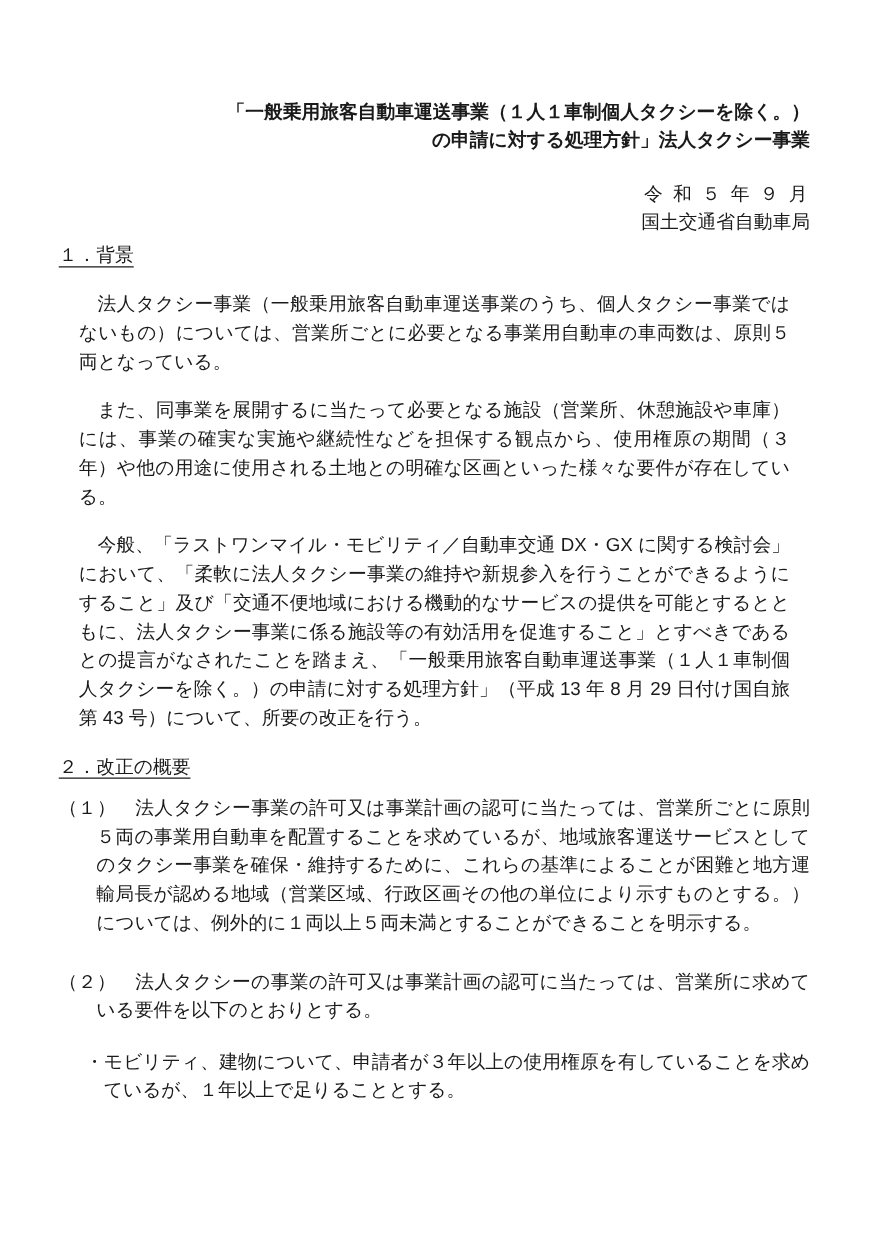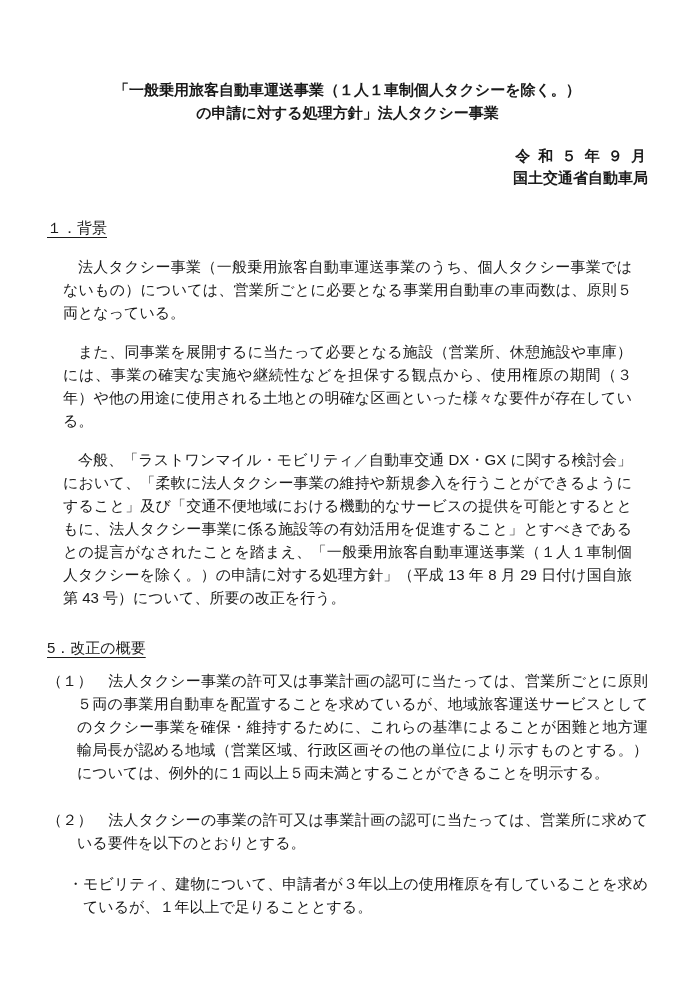--- a/index.html
+++ b/index.html
@@ -16,37 +16,36 @@
     font-size: 15px;
     line-height: 23px;
   }
   .page {
     box-sizing: border-box;
     width: 700px;
     height: 1001px;
     padding: 78px 52px 0 47px;
   }
   .doc-title {
-    text-align: center;
+    text-align: right;
     font-weight: bold;
     font-size: 15px;
     line-height: 23px;
   }
   .doc-meta {
     margin-top: 21px;
     text-align: right;
     font-size: 15px;
     line-height: 22px;
-    font-weight: bold;
   }
   .doc-date {
     letter-spacing: 2px;
   }
   .section-heading {
-    margin-top: 27px;
+    margin-top: 4px;
     text-decoration: underline;
     text-underline-offset: 4px;
     font-size: 15px;
     line-height: 23px;
   }
   .section-body {
     margin-top: 5px;
   }
   .para {
     margin: 16px;
@@ -93,21 +92,21 @@
   <div>
     <div class="section-heading">１．背景</div>
     <div class="section-body">
       <p class="para">法人タクシー事業（一般乗用旅客自動車運送事業のうち、個人タクシー事業ではないもの）については、営業所ごとに必要となる事業用自動車の車両数は、原則５両となっている。</p>
       <p class="para">また、同事業を展開するに当たって必要となる施設（営業所、休憩施設や車庫）には、事業の確実な実施や継続性などを担保する観点から、使用権原の期間（３年）や他の用途に使用される土地との明確な区画といった様々な要件が存在している。</p>
       <p class="para">今般、「ラストワンマイル・モビリティ／自動車交通 DX・GX に関する検討会」において、「柔軟に法人タクシー事業の維持や新規参入を行うことができるようにすること」及び「交通不便地域における機動的なサービスの提供を可能とするとともに、法人タクシー事業に係る施設等の有効活用を促進すること」とすべきであるとの提言がなされたことを踏まえ、「一般乗用旅客自動車運送事業（１人１車制個人タクシーを除く。）の申請に対する処理方針」（平成 13 年 8 月 29 日付け国自旅第 43 号）について、所要の改正を行う。</p>
     </div>
   </div>
 
   <div>
-    <div class="section-heading">5．改正の概要</div>
+    <div class="section-heading">２．改正の概要</div>
     <div class="section-body">
       <p class="numbered-item">（１）　法人タクシー事業の許可又は事業計画の認可に当たっては、営業所ごとに原則５両の事業用自動車を配置することを求めているが、地域旅客運送サービスとしてのタクシー事業を確保・維持するために、これらの基準によることが困難と地方運輸局長が認める地域（営業区域、行政区画その他の単位により示すものとする。）については、例外的に１両以上５両未満とすることができることを明示する。</p>
       <p class="numbered-item spaced">（２）　法人タクシーの事業の許可又は事業計画の認可に当たっては、営業所に求めている要件を以下のとおりとする。</p>
       <p class="bullet-item">・モビリティ、建物について、申請者が３年以上の使用権原を有していることを求めているが、１年以上で足りることとする。</p>
     </div>
   </div>
 
 </div>
 
 </body></html>

